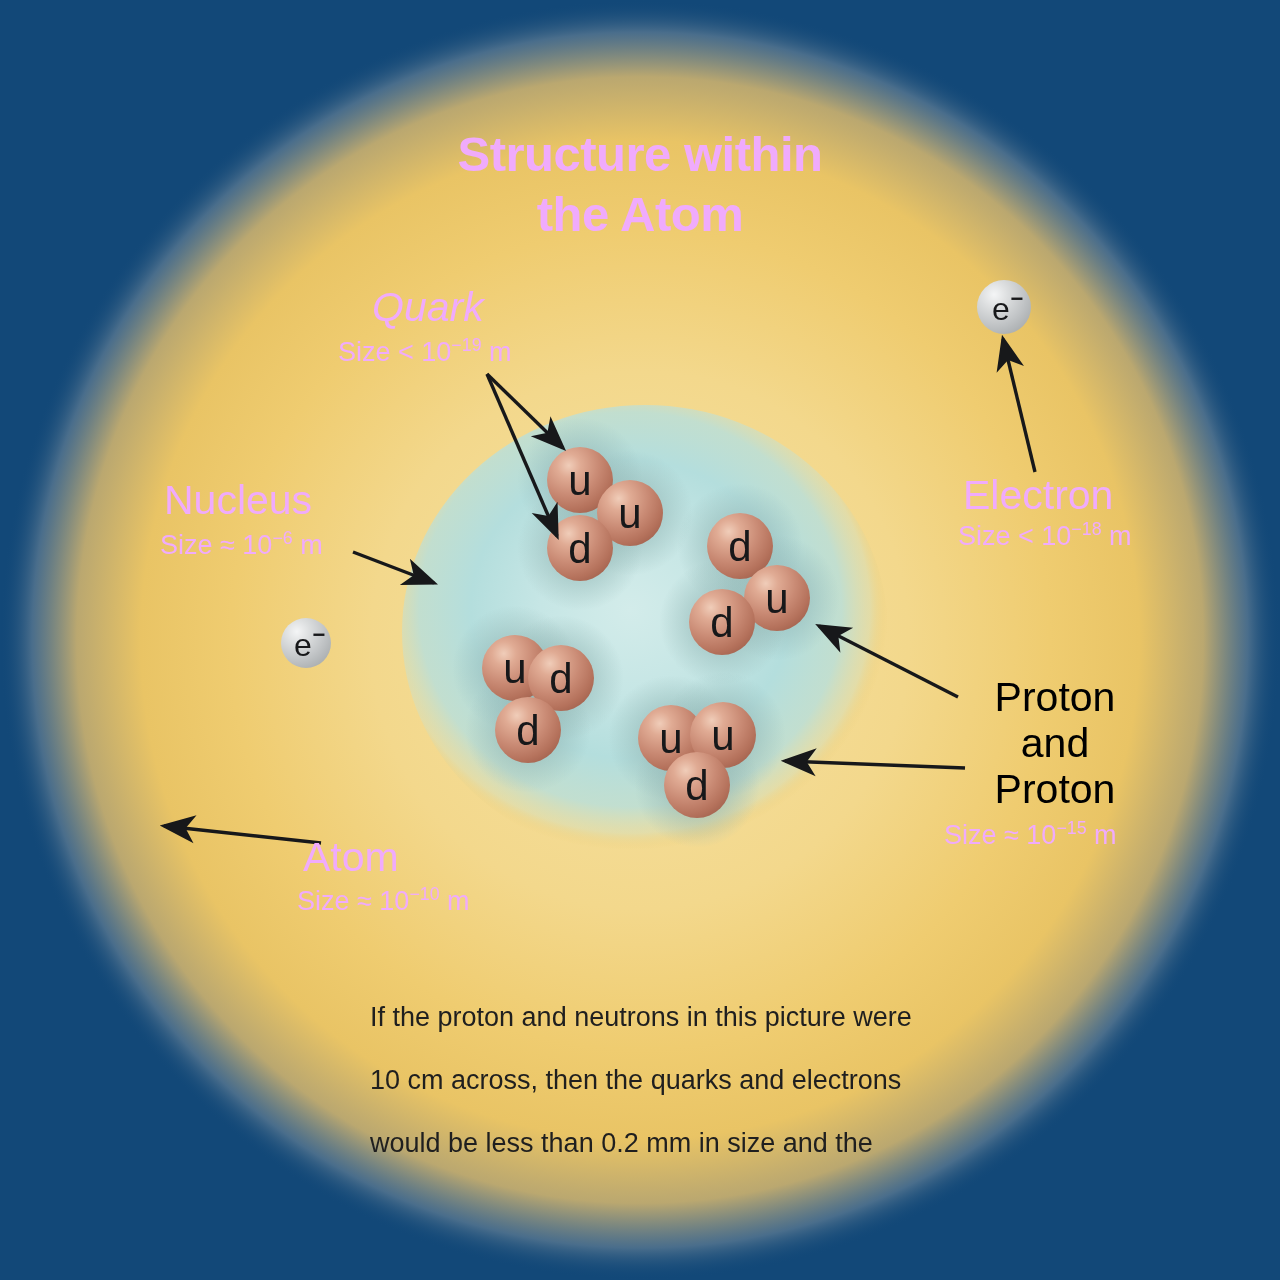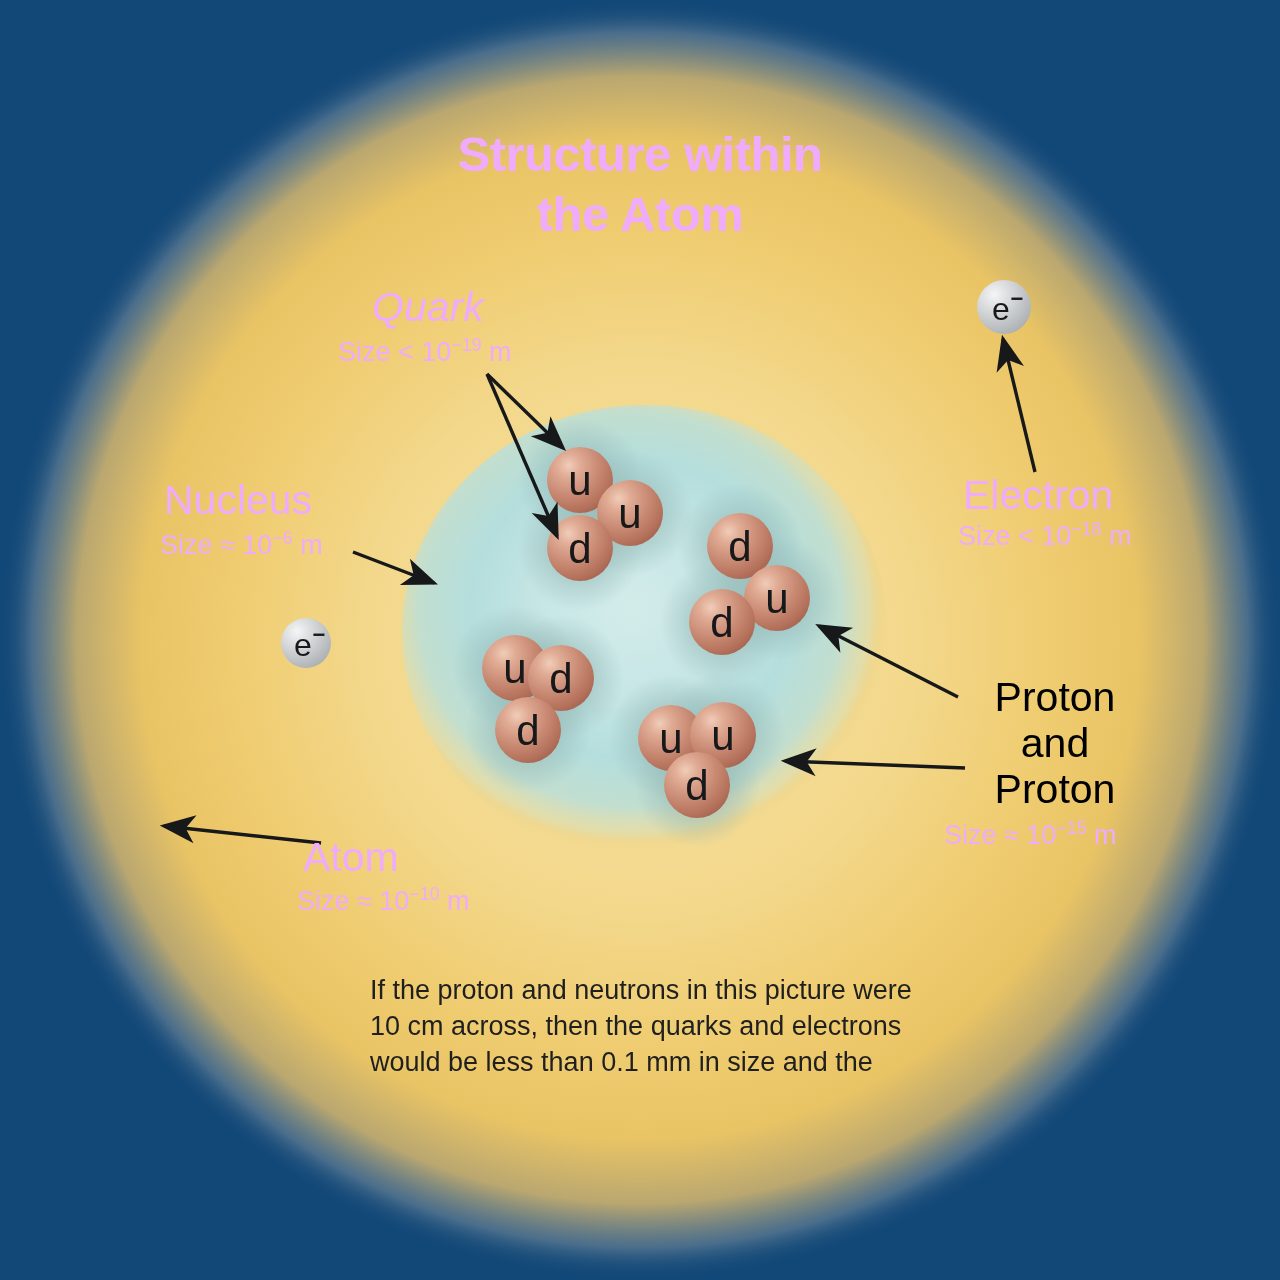--- a/index.html
+++ b/index.html
@@ -13,21 +13,21 @@
   svg.layer { position:absolute; left:0; top:0; width:1280px; height:1280px; }
   .txt { position:absolute; color:#f0abfc; white-space:nowrap; }
   .hdr { font-weight:bold; font-size:49px; letter-spacing:-0.5px; text-align:center; }
   .lbl { font-size:41px; font-weight:normal; }
   .sz  { font-size:27px; font-weight:normal; }
   .sup { font-size:0.66em; vertical-align:super; }
   .caption {
     position:absolute; color:#1f1f1f; font-size:27px; line-height:36px;
     width:620px; left:370px; top:972px;
   }
-  .caption div { white-space:nowrap; }
+  .caption div { white-space:nowrap;margin-top:27px; }
   .npblock { position:absolute; text-align:center; }
   .npblock .lbl { display:block; line-height:46px; }
 </style>
 </head>
 <body>
 
 <div id="stage">
 
   <svg class="layer" viewBox="0 0 1280 1280" xmlns="http://www.w3.org/2000/svg">
     <defs>
@@ -184,15 +184,15 @@
     <span class="lbl">Proton</span>
   </div>
   <div class="txt sz" style="left:944px; top:818px;"><span>Size ≈ 10</span><span class="sup">−15</span><span> m</span></div>
 
   <div class="txt lbl" style="left:303px; top:834px;">Atom</div>
   <div class="txt sz" style="left:269px; top:884px;margin-left:28px;"><span>Size ≈ 10</span><span class="sup">−10</span><span> m</span></div>
 
   <div class="caption">
     <div>If the proton and neutrons in this picture were</div>
     <div>10 cm across, then the quarks and electrons</div>
-    <div>would be less than 0.1 mm in size and the</div>
+    <div>would be less than 0.2 mm in size and the</div>
   </div>
 </div>
 
 </body></html>

